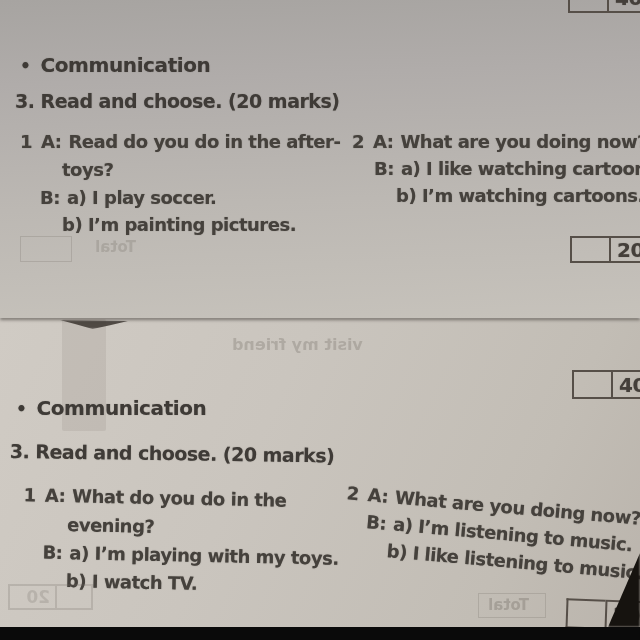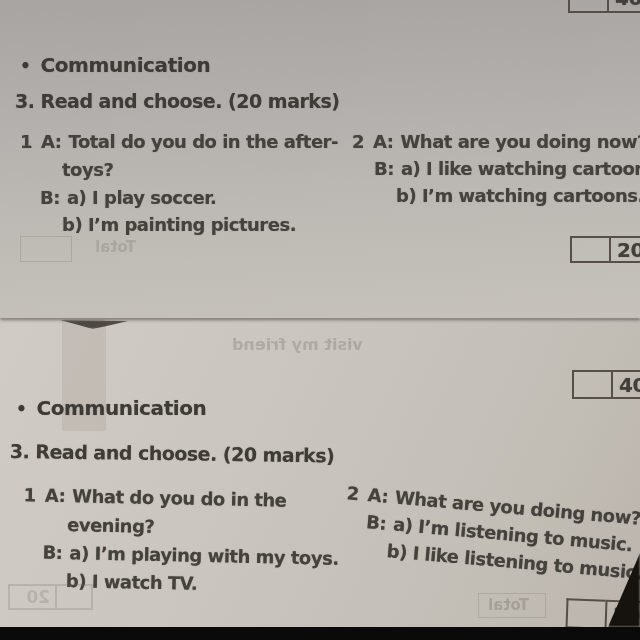--- a/index.html
+++ b/index.html
@@ -74,21 +74,21 @@
     </div>
 
     <div class="t title-line" style="left:20px;top:53px">
       <span class="bullet">•</span>
       <span>Communication</span>
     </div>
 
     <div class="t heading" style="left:15px;top:90px">3. Read and choose. (20 marks)</div>
 
     <div class="t" style="left:20px;top:131px">
-      <span class="num">1</span><span class="spk">A:</span><span>Total do you do in the after-</span>
+      <span class="num">1</span><span class="spk">A:</span><span>Read do you do in the after-</span>
     </div>
     <div class="t" style="left:62px;top:159px">toys?</div>
     <div class="t" style="left:62px;top:214px">b) I’m painting pictures.</div>
     <div class="t" style="left:40px;top:187px">
       <span class="spk">B:</span><span>a) I play soccer.</span>
     </div>
 
     <div class="t" style="left:352px;top:131px">
       <span class="num">2</span><span class="spk">A:</span><span>What are you doing now?</span>
     </div>

